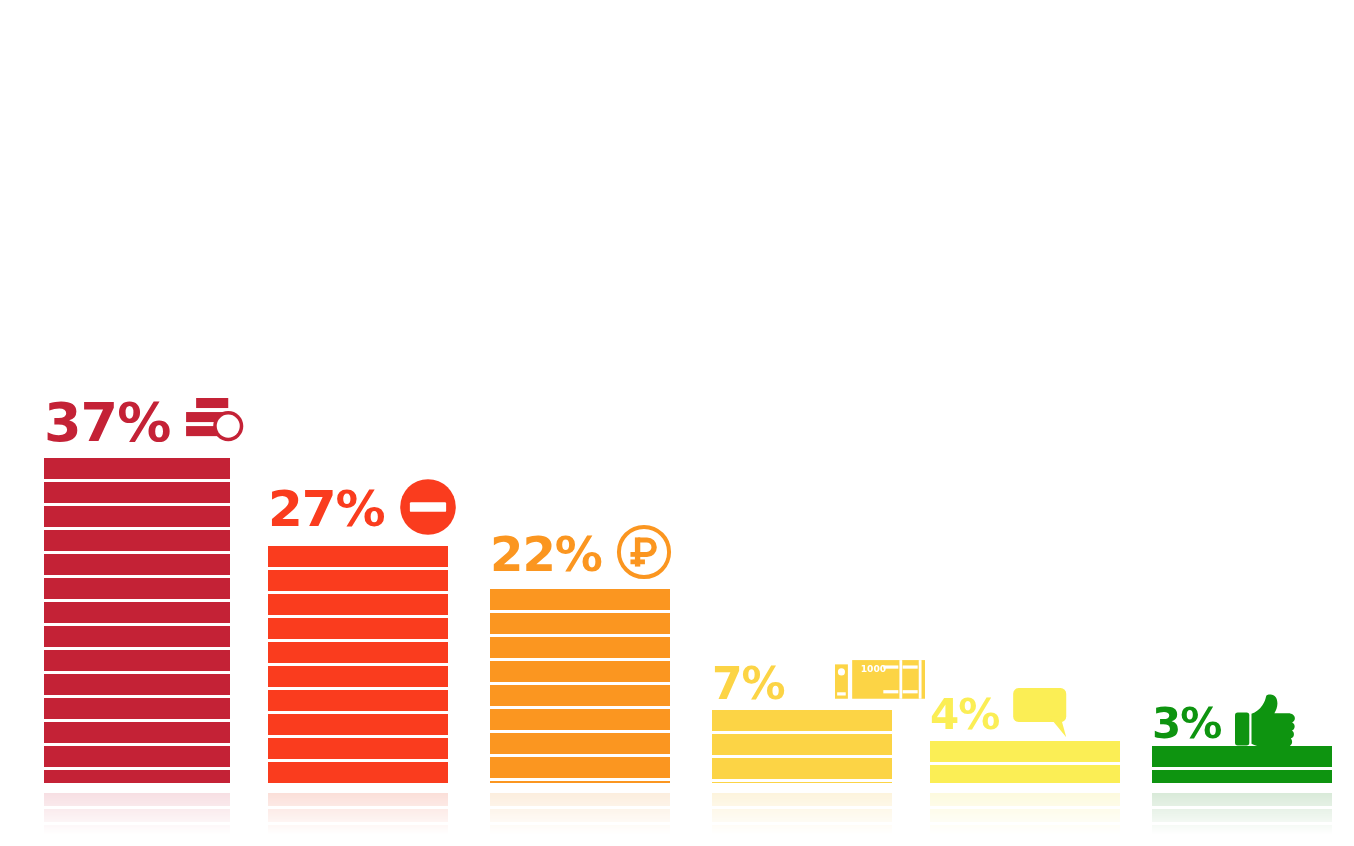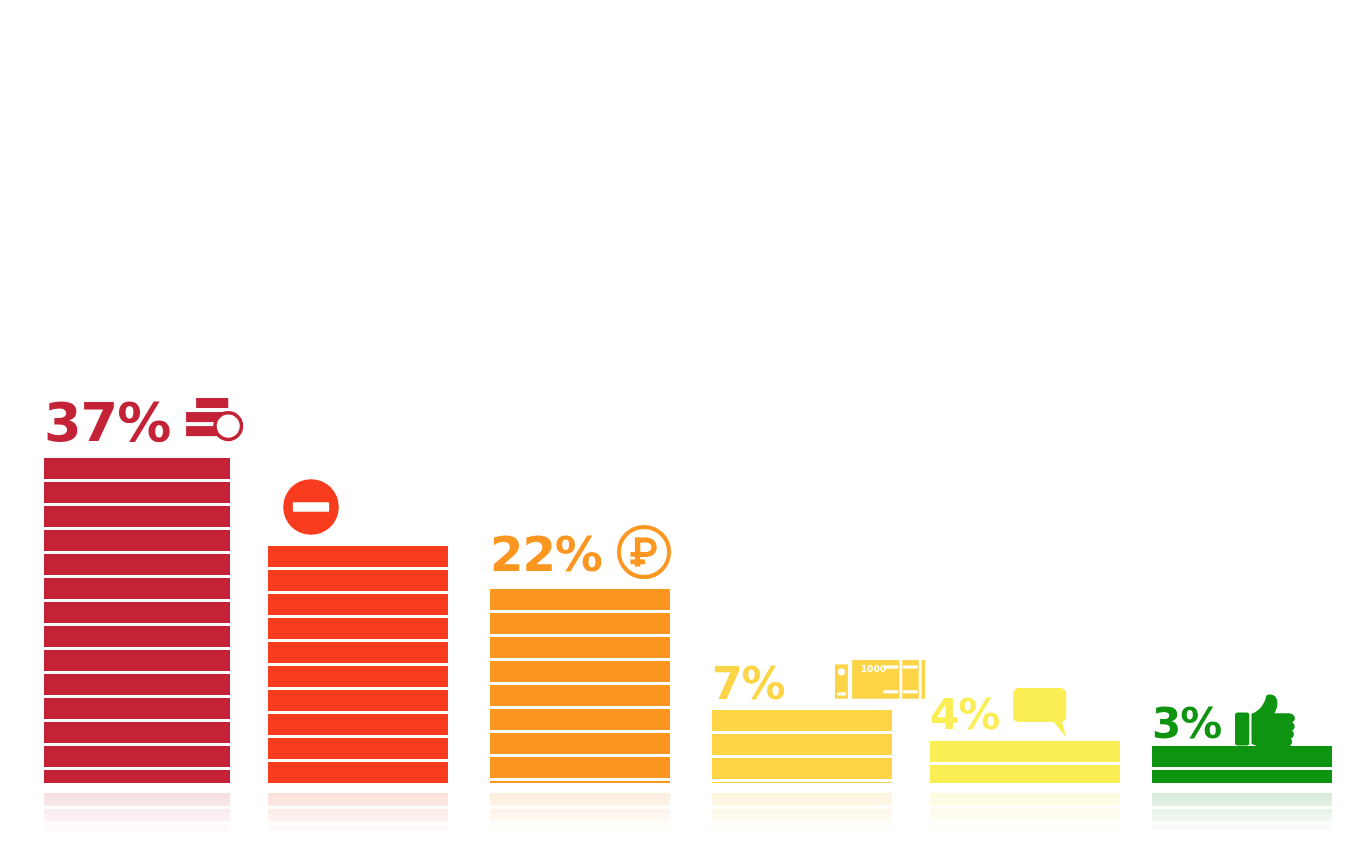--- a/index.html
+++ b/index.html
@@ -65,20 +65,21 @@
         <rect x="2" y="29" width="32" height="10" fill="#C42236"></rect>
         <circle cx="44" cy="29" r="15" fill="#C42236"></circle>
         <circle cx="44" cy="29" r="11.5" fill="#ffffff"></circle>
       </svg></span>
       </div>
       <div class="bar-body" style="pointer-events: auto; left: 44px; top: 450px; width: 186px; height: 325px; background: repeating-linear-gradient(rgb(196, 34, 54) 0px, rgb(196, 34, 54) 21px, rgb(255, 255, 255) 21px, rgb(255, 255, 255) 24px);"></div>
       <div class="bar-reflection" style="left: 44px; top: 785px; width: 186px; height: 42px; background: repeating-linear-gradient(rgb(247, 223, 227) 0px, rgb(247, 223, 227) 13px, rgb(255, 255, 255) 13px, rgb(255, 255, 255) 16px); mask-image: linear-gradient(rgb(0, 0, 0), rgba(0, 0, 0, 0));"></div>
     </div>
     <div class="bar-group" style="left: 0px; top: 0px; width: 1354px; height: 846px; position: absolute; pointer-events: none;">
       <div class="label-row" style="left: 268px; top: 470px; pointer-events: auto;">
+        <span class="pct" style="color: rgb(250, 60, 30); font-size: 50px;">27%</span>
         <span class="icon-wrap" style="margin-left: 14px;"><svg viewBox="0 0 48 48" width="58" height="58" aria-hidden="true">
         <circle cx="24" cy="24" r="23" fill="#FA3C1E"></circle>
         <rect x="9" y="20" width="30" height="8" rx="1" fill="#ffffff"></rect>
       </svg></span>
       </div>
       <div class="bar-body" style="pointer-events: auto; left: 268px; top: 538px; width: 180px; height: 237px; background: repeating-linear-gradient(rgb(250, 60, 30) 0px, rgb(250, 60, 30) 21px, rgb(255, 255, 255) 21px, rgb(255, 255, 255) 24px);"></div>
       <div class="bar-reflection" style="left: 268px; top: 785px; width: 180px; height: 42px; background: repeating-linear-gradient(rgb(251, 223, 217) 0px, rgb(251, 223, 217) 13px, rgb(255, 255, 255) 13px, rgb(255, 255, 255) 16px); mask-image: linear-gradient(rgb(0, 0, 0), rgba(0, 0, 0, 0));"></div>
     </div>
     <div class="bar-group" style="left: 0px; top: 0px; width: 1354px; height: 846px; position: absolute; pointer-events: none;">
       <div class="label-row" style="left: 490px; top: 516px; pointer-events: auto;">

